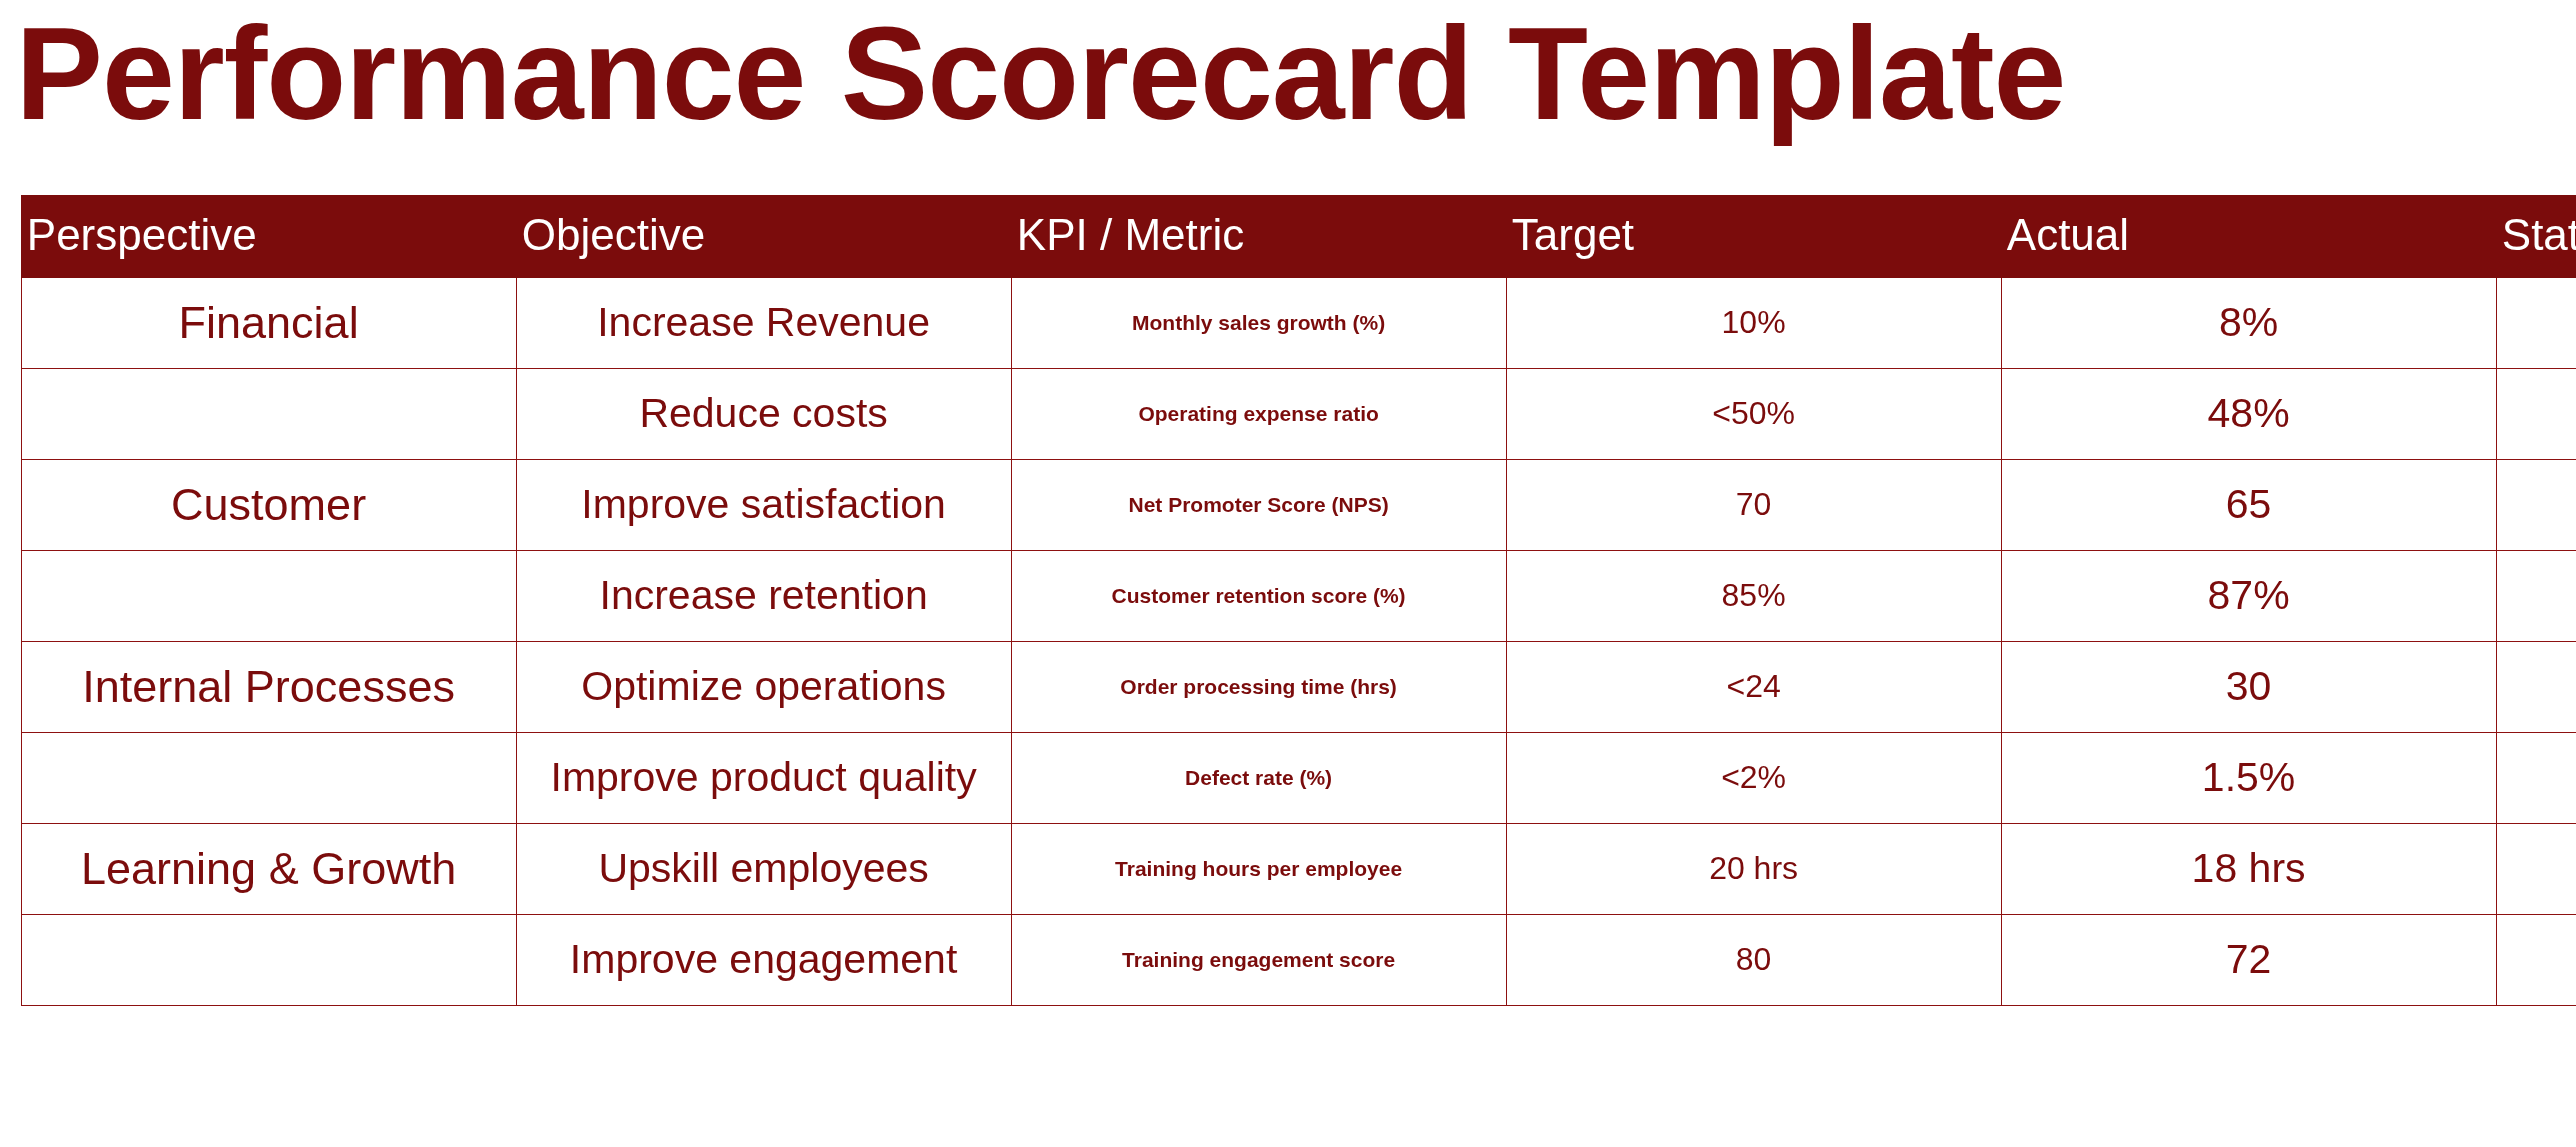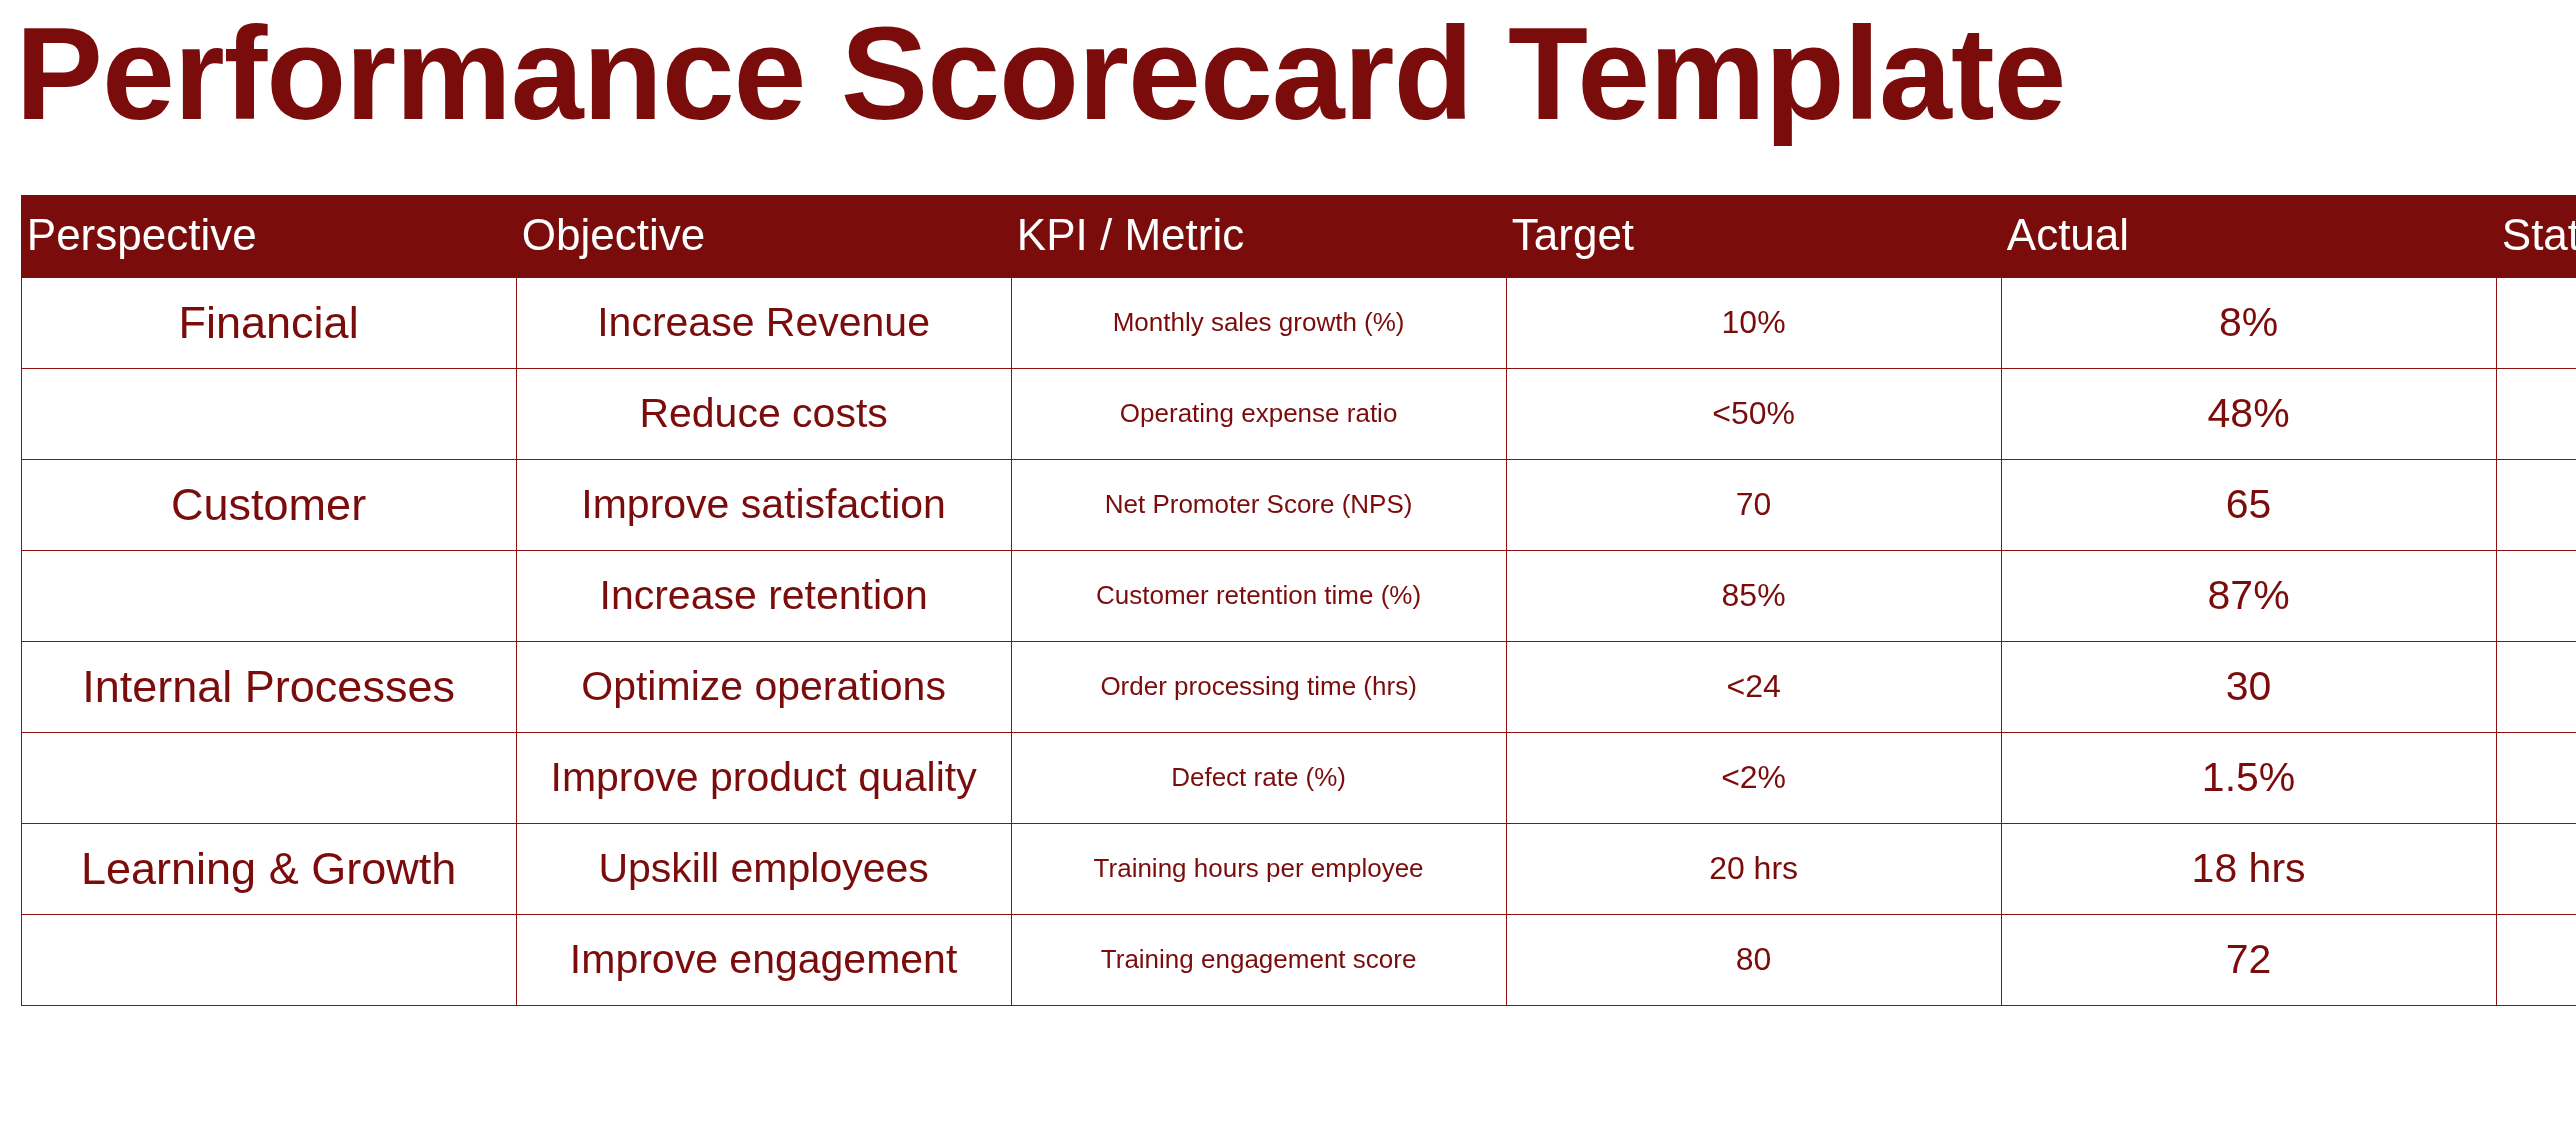--- a/index.html
+++ b/index.html
@@ -74,21 +74,21 @@
     color: #7b0c0c;
     height: 90px;
     padding: 0 4.1px;
     vertical-align: middle;
     overflow: hidden;
     white-space: nowrap;
   }
 
   td.perspective { font-size: 45px; }
   td.objective   { font-size: 41px; }
-  td.kpi         { font-size: 26px; }
+  td.kpi         { font-size: 21px; font-weight: bold; }
   td.target      { font-size: 32px; }
   td.actual      { font-size: 41px; }
   td.status      { font-size: 0; }
 </style>
 </head>
 <body>
 
 <div class="page">
 
   <div class="title">Performance Scorecard Template</div>
@@ -136,21 +136,21 @@
               <td class="perspective">Customer</td>
               <td class="objective">Improve satisfaction</td>
               <td class="kpi">Net Promoter Score (NPS)</td>
               <td class="target">70</td>
               <td class="actual">65</td>
               <td class="status"></td>
             </tr>
             <tr>
               <td class="perspective"></td>
               <td class="objective">Increase retention</td>
-              <td class="kpi">Customer retention time (%)</td>
+              <td class="kpi">Customer retention score (%)</td>
               <td class="target">85%</td>
               <td class="actual">87%</td>
               <td class="status"></td>
             </tr>
             <tr>
               <td class="perspective">Internal Processes</td>
               <td class="objective">Optimize operations</td>
               <td class="kpi">Order processing time (hrs)</td>
               <td class="target">&lt;24</td>
               <td class="actual">30</td>

